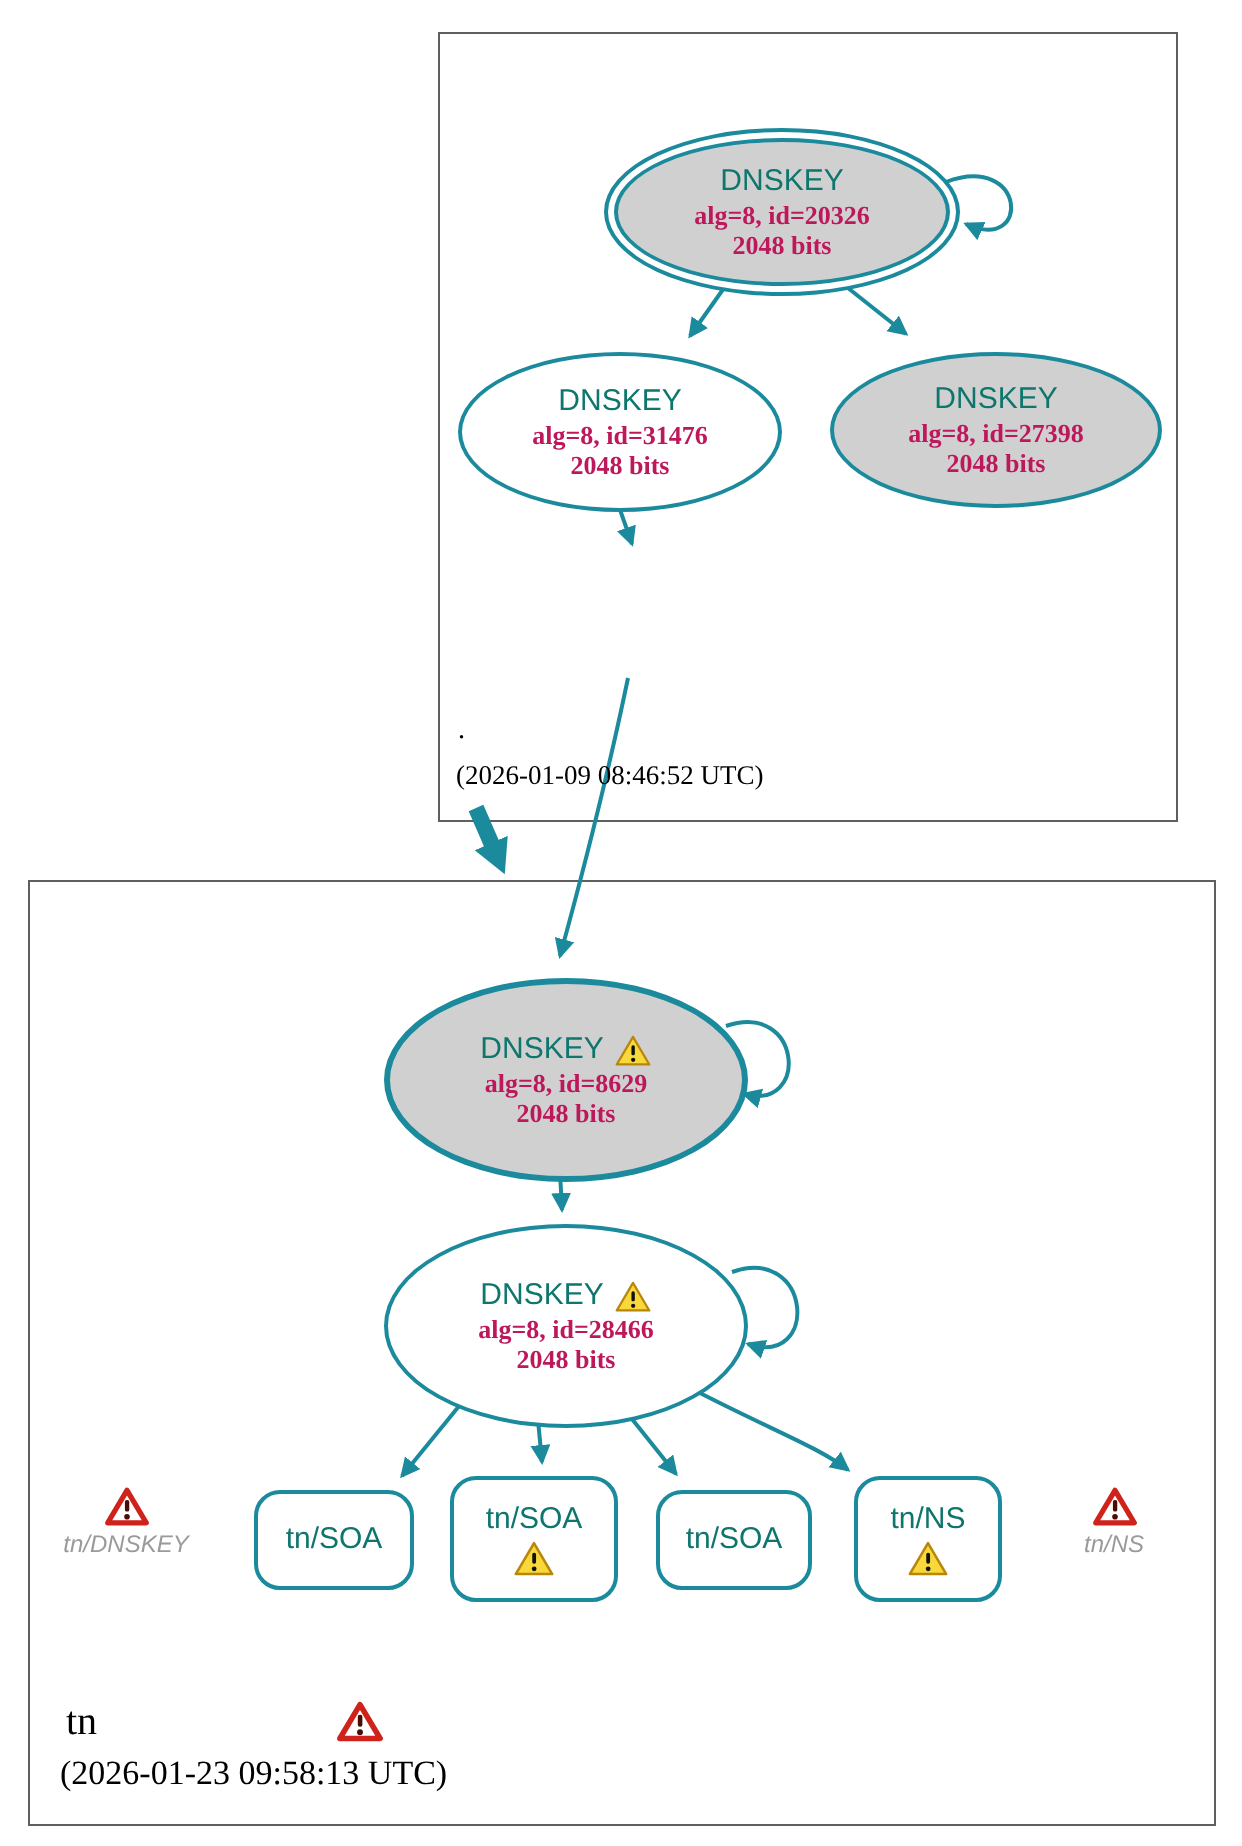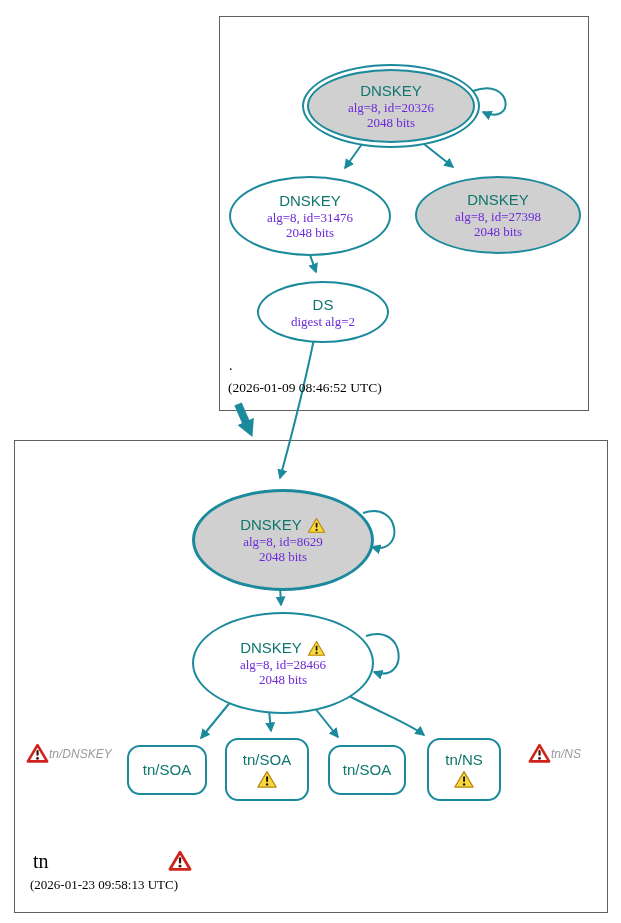--- a/index.html
+++ b/index.html
@@ -15,46 +15,46 @@
   svg.edges{position:absolute;left:0;top:0;z-index:2;}
   
   .node{position:absolute;z-index:3;display:flex;flex-direction:column;align-items:center;justify-content:center;text-align:center;}
   .ellipse{border:2px solid #1b8a9c;border-radius:50%;background:#ffffff;}
   .fill-gray{background:#d0d0d0;}
   .thick{border-width:3px;}
   .dbl{background:#ffffff;}
   .dbl .ring{position:absolute;left:3px;top:3px;right:3px;bottom:3px;border:2px solid #1b8a9c;border-radius:50%;background:#d0d0d0;z-index:0;}
   .ntext{position:relative;z-index:1;display:flex;flex-direction:column;align-items:center;}
   .ntitle{font-size:15px;color:#0f766e;line-height:18px;display:flex;align-items:center;gap:5px;}
-  .ndetail{font-family:"Liberation Serif","DejaVu Serif",serif;font-size:13px;color:#6d28d9;line-height:15px;}
+  .ndetail{font-family:"Liberation Serif","DejaVu Serif",serif;font-size:13px;color:#be185d;line-height:15px;font-weight:bold;}
   
   .n-ksk-root{left:302px;top:64px;width:174px;height:80px;}
   .n-zsk1-root{left:229px;top:176px;width:158px;height:76px;}
   .n-zsk2-root{left:415px;top:176px;width:162px;height:74px;}
   .n-ds-root{left:257px;top:281px;width:128px;height:58px;}
   .n-ksk-tn{left:192px;top:489px;width:176px;height:96px;}
   .n-zsk-tn{left:192px;top:612px;width:178px;height:98px;}
   
   .rrset{border:2px solid #1b8a9c;border-radius:13px;background:#ffffff;gap:1px;}
   .rrset .ntitle{font-size:15px;}
   .n-soa1{left:127px;top:745px;width:76px;height:46px;}
   .n-soa2{left:225px;top:738px;width:80px;height:59px;}
   .n-soa3{left:328px;top:745px;width:74px;height:46px;}
   .n-ns{left:427px;top:738px;width:70px;height:59px;}
   
-  .errnode{position:absolute;z-index:3;display:flex;flex-direction:row;align-items:center;text-align:right;}
+  .errnode{position:absolute;z-index:3;display:flex;flex-direction:column;align-items:center;text-align:right;}
   .err-left{left:26px;top:743px;width:74px;}
   .err-right{left:528px;top:743px;width:58px;}
   .muted{font-family:"Liberation Sans",sans-serif;font-style:italic;font-size:12px;color:#9a9a9a;line-height:14px;margin-top:1px;white-space:nowrap;}
   
   .zlabel{position:absolute;z-index:3;font-family:"Liberation Serif","DejaVu Serif",serif;color:#000;}
   .l-root-name{left:229px;top:358px;font-size:14px;}
   .l-root-ts{left:228px;top:380px;font-size:13.5px;}
   .l-tn-name{left:33px;top:850px;font-size:20px;}
-  .l-tn-ts{left:30px;top:877px;font-size:13px;}
+  .l-tn-ts{left:30px;top:877px;font-size:17px;}
   .l-tn-err{left:168px;top:850px;}
   .icon{display:inline-block;flex:0 0 auto;}
 </style>
 </head>
 <body>
 
 <div class="canvas">
 
   <div class="cluster cluster-root"></div>
   <div class="cluster cluster-tn"></div>
@@ -104,26 +104,20 @@
   </div>
 
   <div class="node ellipse fill-gray n-zsk2-root">
     <div class="ntext">
       <div class="ntitle">DNSKEY</div>
       <div class="ndetail">alg=8, id=27398</div>
       <div class="ndetail">2048 bits</div>
     </div>
   </div>
 
-  <div class="node ellipse n-ds-root">
-    <div class="ntext">
-      <div class="ntitle">DS</div>
-      <div class="ndetail">digest alg=2</div>
-    </div>
-  </div>
 
   <div class="zlabel l-root-name">.</div>
   <div class="zlabel l-root-ts">(2026-01-09 08:46:52 UTC)</div>
 
   <div class="node ellipse fill-gray thick n-ksk-tn">
     <div class="ntext">
       <div class="ntitle">
         <span>DNSKEY</span>
         <svg class="icon" width="19" height="17" viewBox="0 0 26 24">
           <path d="M13 2 L24.5 21.5 H1.5 Z" fill="#f8d83a" stroke="#b8860b" stroke-width="1.6" stroke-linejoin="round"></path>

